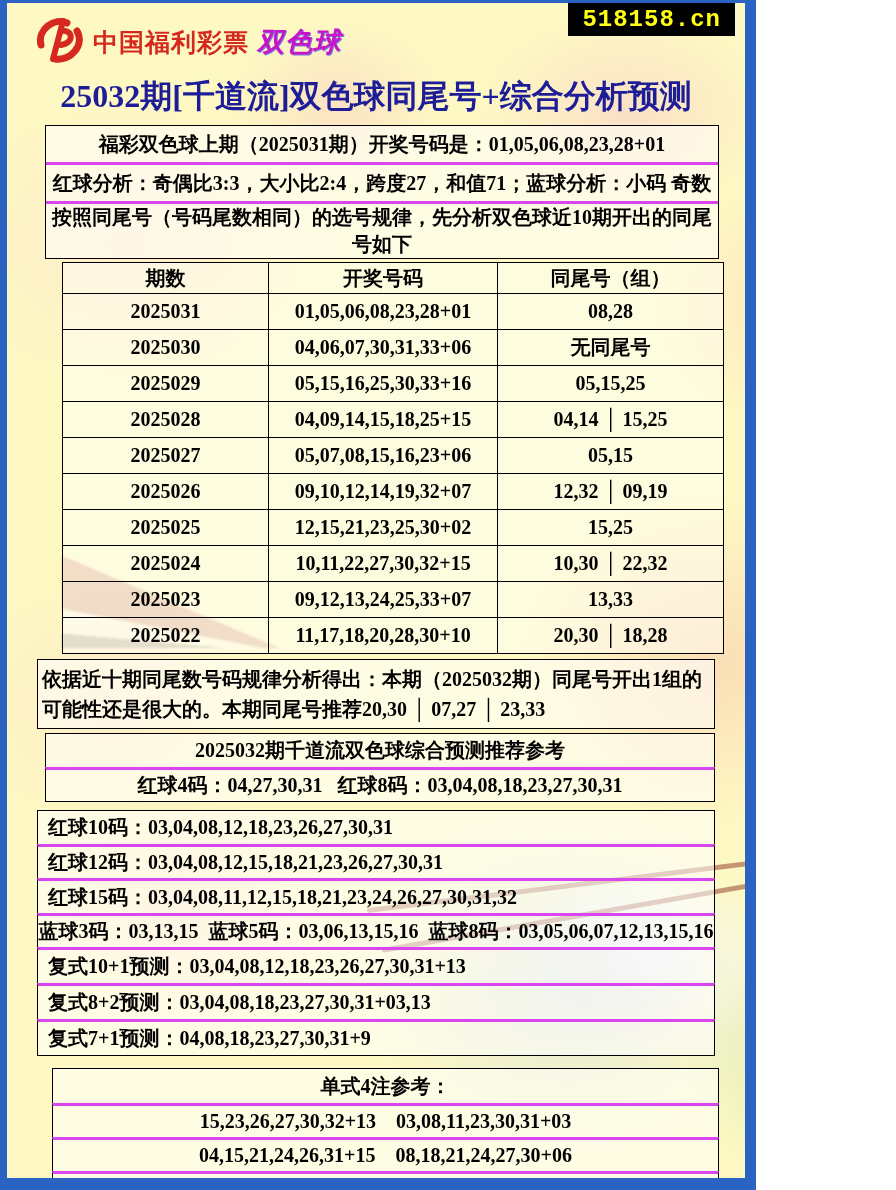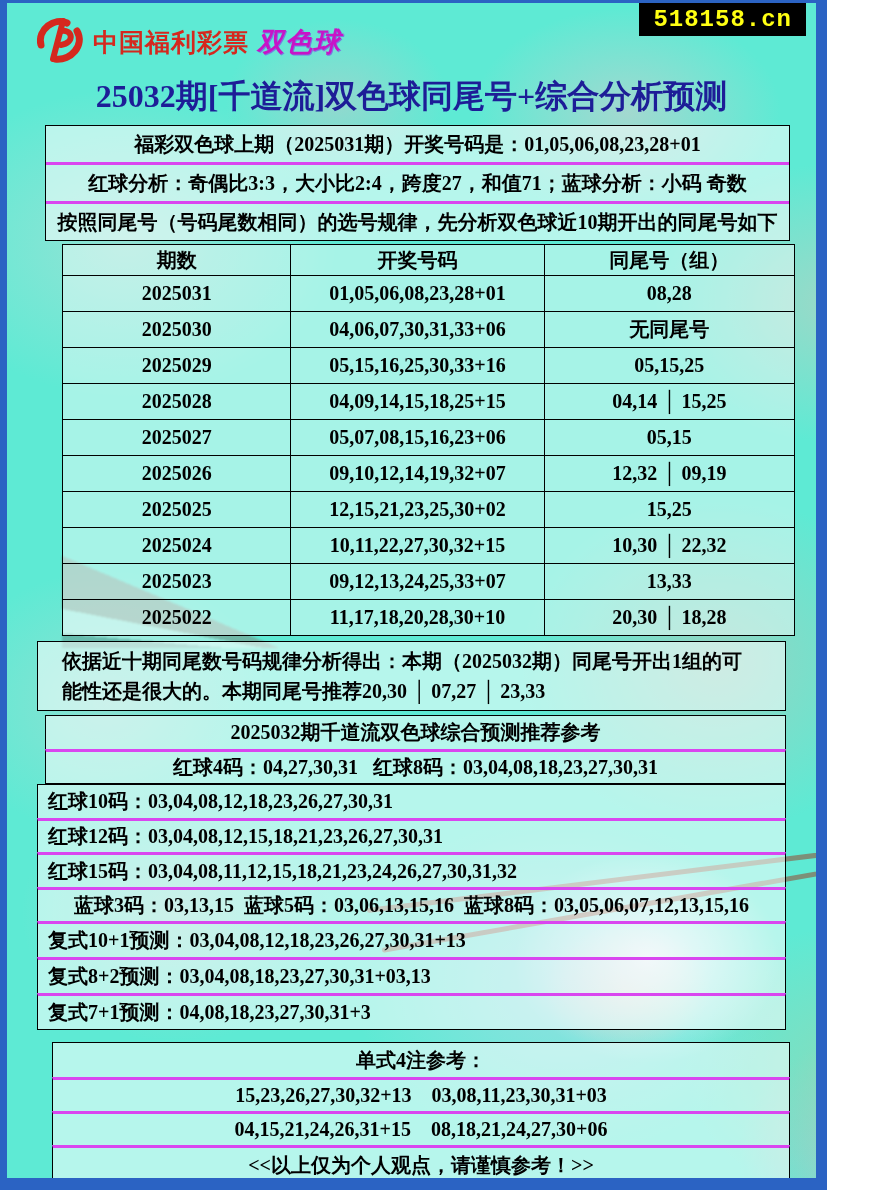--- a/index.html
+++ b/index.html
@@ -1,20 +1,20 @@
 <!DOCTYPE html>
 <html><head>
 <meta charset="utf-8">
 <style>
   html,body{margin:0;padding:0;}
   body{width:896px;height:1190px;font-family:"Liberation Serif","DejaVu Serif",serif;}
-  .page{position:relative;width:827px;height:1190px;box-sizing:border-box;
+  .page{position:relative;width:756px;height:1190px;box-sizing:border-box;
     border-left:7px solid #2b63c3;border-right:11px solid #2b63c3;
     border-top:3px solid #2b63c3;border-bottom:12px solid #2b63c3;
-    background:#5eead4;overflow:hidden;}
+    background:#fef9c3;overflow:hidden;}
   
   .bg-art{position:absolute;inset:0;pointer-events:none;
     background:
       radial-gradient(220px 150px at 620px 110px, rgba(246,195,202,.45), transparent 70%),
       radial-gradient(260px 200px at 830px 300px, rgba(250,190,180,.40), transparent 70%),
       radial-gradient(300px 220px at 120px 240px, rgba(250,214,214,.35), transparent 70%),
       radial-gradient(160px 120px at 330px 100px, rgba(244,183,195,.35), transparent 70%),
       radial-gradient(280px 240px at 710px 660px, rgba(245,172,160,.35), transparent 70%),
       radial-gradient(230px 190px at 100px 700px, rgba(248,205,205,.30), transparent 70%),
       radial-gradient(330px 260px at 560px 980px, rgba(198,214,238,.50), transparent 65%),
@@ -52,23 +52,23 @@
   .pre{white-space:pre-wrap;}
   .sec-info{margin:0 26px 0 38px;}
   
   .sec-table{margin:3px 21px 0 55px;border-radius:6px;}
   table.htable{border-collapse:collapse;width:100%;background:rgba(255,255,255,.45);}
   table.htable th,table.htable td{border:1px solid #000;text-align:center;font-size:20px;font-weight:bold;padding:0;}
   table.htable th{height:30px;}
   table.htable td{height:35px;}
   col.c1{width:31.2%;} col.c2{width:34.6%;} col.c3{width:34.2%;}
   
-  .sec-analysis{margin:5px 30px 0 30px;padding:4px 24px;font-size:20px;font-weight:bold;line-height:1.5;}
-  
-  .sec-ftitle{margin:4px 30px 0 38px;}
+  .sec-analysis{margin:5px 30px 0 30px;padding:4px 4px;font-size:20px;font-weight:bold;line-height:1.5;}
+  
+  .sec-ftitle{margin:4px 30px 8px 38px;}
   .sec-fwide{margin:0 30px 0 30px;}
   .sec-singles{margin:12px 26px 0 45px;}
   .h37{min-height:37px;}
 </style>
 </head>
 <body>
 
 <div class="page">
   <div class="bg-art"></div>
   <div class="fan"></div>
@@ -202,21 +202,21 @@
       <div class="box rowline center" style="min-height:35px;margin-top:-1px;">
           <span class="pre">蓝球3码：03,13,15  蓝球5码：03,06,13,15,16  蓝球8码：03,05,06,07,12,13,15,16</span>
         </div>
       <div class="box rowline left h37" style="margin-top:-1px;">
           <span class="pre">复式10+1预测：03,04,08,12,18,23,26,27,30,31+13</span>
         </div>
       <div class="box rowline left h37" style="margin-top:-1px;">
           <span class="pre">复式8+2预测：03,04,08,18,23,27,30,31+03,13</span>
         </div>
       <div class="box rowline left h37" style="margin-top:-1px;">
-          <span class="pre">复式7+1预测：04,08,18,23,27,30,31+3</span>
+          <span class="pre">复式7+1预测：04,08,18,23,27,30,31+9</span>
         </div>
     </div>
 
     <div class="sec-singles">
       <div class="box rowline center">
           <span class="pre">单式4注参考：</span>
         </div>
       <div class="box rowline center" style="min-height:35px;margin-top:-1px;">
           <span class="pre">15,23,26,27,30,32+13    03,08,11,23,30,31+03</span>
         </div>

